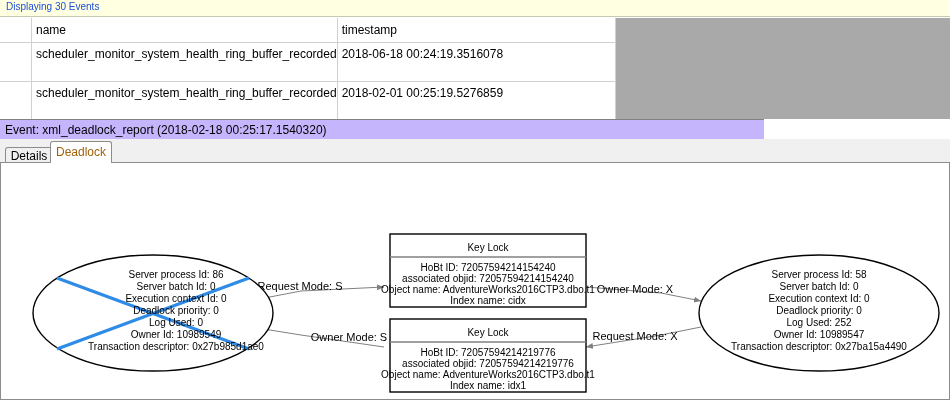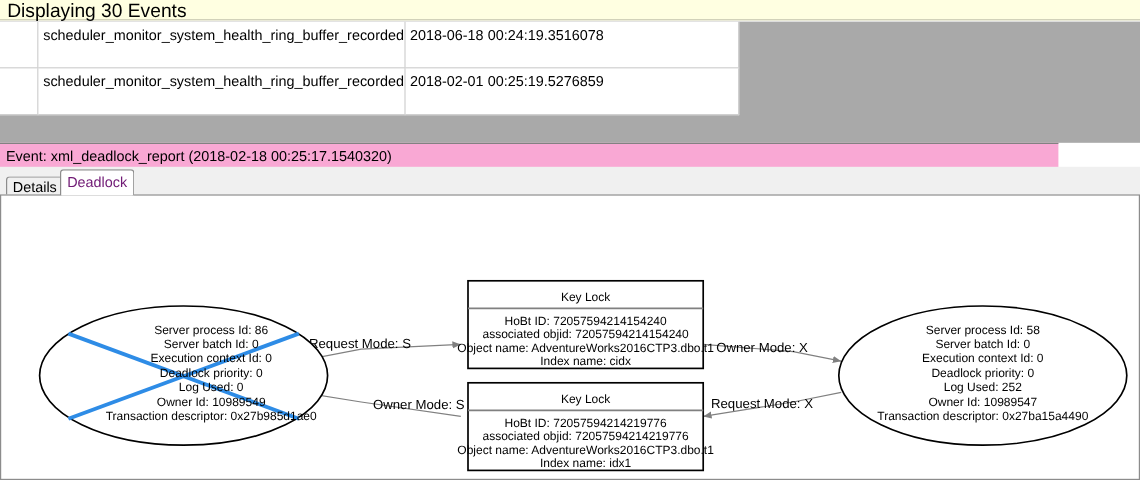--- a/index.html
+++ b/index.html
@@ -22,22 +22,22 @@
     position: absolute;
     left: 0; top: 0;
     width: 950px; height: 17px;
     background: #ffffe1;
     border-bottom: 1px solid #c8c8b0;
     box-sizing: border-box;
   }
   .banner-text {
     position: absolute;
     left: 6px; top: 1px;
-    font-size: 16px;
-    color: #000000;
+    font-size: 10px;
+    color: #1d4ed8;
     white-space: nowrap;
   }
 
   
   .grid {
     position: absolute;
     left: 0; top: 18px;
     width: 950px; height: 101px;
     background: #a9a9a9;
     overflow: hidden;
@@ -95,22 +95,22 @@
     border-left: 7px solid #555;
     border-top: 5px solid transparent;
     border-bottom: 5px solid transparent;
     margin: 0 auto;
   }
 
   
   .event-caption {
     position: absolute;
     left: 0; top: 119px;
-    width: 882px; height: 20px;
-    background: #f9a8d4;
+    width: 764px; height: 20px;
+    background: #c4b5fd;
     border-top: 1px solid #828282;
   }
   .event-caption-text {
     position: absolute;
     left: 5px; top: 3px;
     font-size: 12px;
     white-space: nowrap;
   }
 
   
@@ -136,21 +136,21 @@
     width: 48px; height: 16px;
     line-height: 16px;
     background: #f0f0f0;
     color: #000;
   }
   .tab.active {
     left: 50px;
     width: 62px; height: 22px;
     line-height: 20px;
     background: #ffffff;
-    color: #701a75;
+    color: #a16207;
     z-index: 3;
   }
 
   
   .canvas {
     position: absolute;
     left: 0; top: 162px;
     width: 950px; height: 238px;
     background: #ffffff;
     border: 1px solid #8c8c8c;
@@ -184,20 +184,25 @@
 </head>
 <body>
 
 <div class="banner">
   <span class="banner-text">Displaying 30 Events</span>
 </div>
 
 <div class="grid">
   <table class="grid-table">
     <tbody>
+      <tr class="hdr">
+        <td class="col-sel"></td>
+        <td class="col-name">name</td>
+        <td class="col-ts">timestamp</td>
+      </tr>
 
       <tr>
         <td class="col-sel"></td>
         <td class="col-name">
           <span class="cell-plain">scheduler_monitor_system_health_ring_buffer_recorded</span>
         </td>
         <td class="col-ts">
           <span class="cell-plain">2018-06-18 00:24:19.3516078</span>
         </td>
       </tr>

